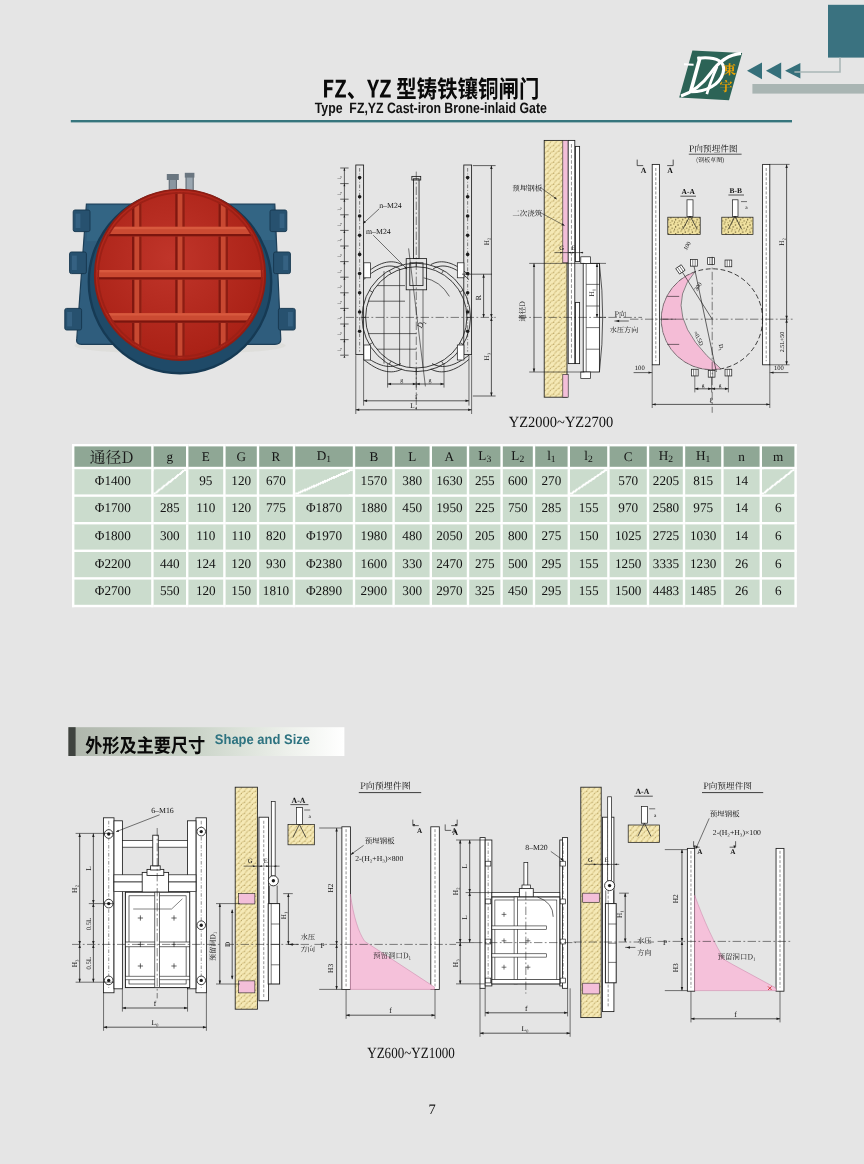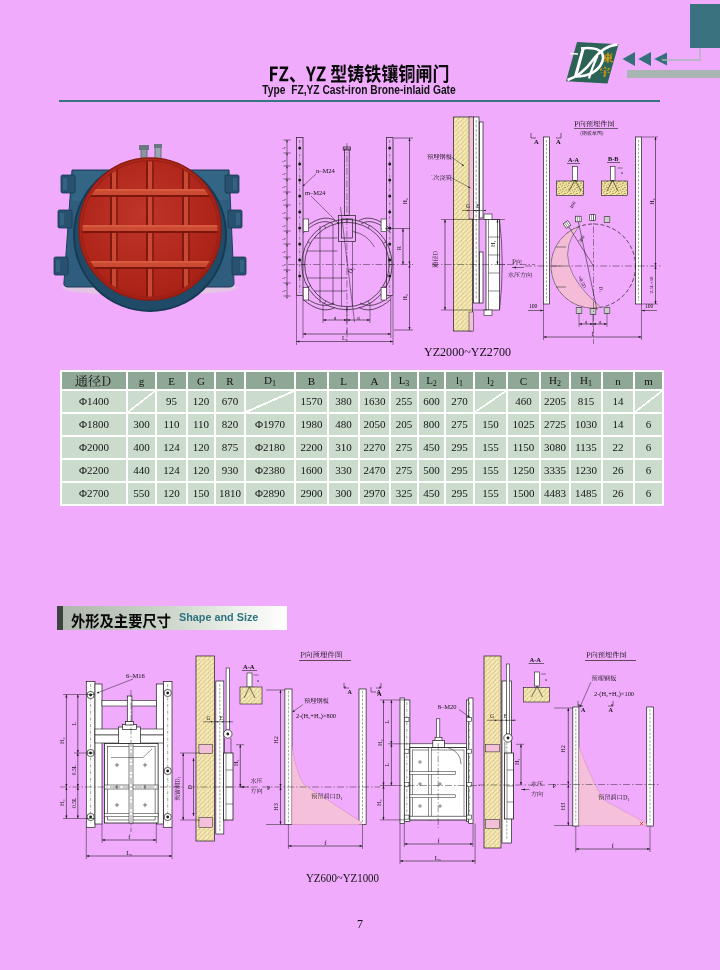--- a/index.html
+++ b/index.html
@@ -1,15 +1,15 @@
 <!DOCTYPE html>
 <html><head><meta charset="utf-8"><style>
 * { margin:0; padding:0; box-sizing:border-box; }
 html,body { background:#fff; width:720px; height:970px; overflow:hidden; }
-#page { position:relative; width:720px; height:970px; background:#f0abfc; overflow:hidden;
+#page { position:relative; width:720px; height:970px; background:#e5e5e5; overflow:hidden;
   font-family:"Liberation Serif", serif; }
 #corner { position:absolute; left:690px; top:4px; width:30px; height:44px; background:#3a7280; }
 #graybar { position:absolute; left:627px; top:70px; width:93px; height:8px; background:#a9b5b3; }
 #subtitle { position:absolute; left:0; top:82.5px; width:718px; text-align:center;
   font-family:"Liberation Sans", sans-serif; font-weight:bold; font-size:12.5px; color:#111;
   transform:scaleX(0.82); }
 #rule { position:absolute; left:59px; top:100px; width:601px; height:1.8px; background:#36757d; }
 #secbar { position:absolute; left:57px; top:606px; width:230px; height:24px;
   background:linear-gradient(90deg,#aeb5ab,#c9d3c7 45%,#eef1ec 80%,#ffffff 100%); }
 #secbarleft { position:absolute; left:57px; top:606px; width:6px; height:24px; background:#3f433f; }
@@ -87,64 +87,64 @@
           <td>120</td>
           <td>670</td>
           <td class="diag"></td>
           <td>1570</td>
           <td>380</td>
           <td>1630</td>
           <td>255</td>
           <td>600</td>
           <td>270</td>
           <td class="diag"></td>
-          <td>460</td>
+          <td>570</td>
           <td>2205</td>
           <td>815</td>
           <td>14</td>
           <td class="diag"></td>
+        </tr>
+        <tr>
+          <td>Φ1700</td>
+          <td>285</td>
+          <td>110</td>
+          <td>120</td>
+          <td>775</td>
+          <td>Φ1870</td>
+          <td>1880</td>
+          <td>450</td>
+          <td>1950</td>
+          <td>225</td>
+          <td>750</td>
+          <td>285</td>
+          <td>155</td>
+          <td>970</td>
+          <td>2580</td>
+          <td>975</td>
+          <td>14</td>
+          <td>6</td>
         </tr>
         <tr>
           <td>Φ1800</td>
           <td>300</td>
           <td>110</td>
           <td>110</td>
           <td>820</td>
           <td>Φ1970</td>
           <td>1980</td>
           <td>480</td>
           <td>2050</td>
           <td>205</td>
           <td>800</td>
           <td>275</td>
           <td>150</td>
           <td>1025</td>
           <td>2725</td>
           <td>1030</td>
           <td>14</td>
-          <td>6</td>
-        </tr>
-        <tr>
-          <td>Φ2000</td>
-          <td>400</td>
-          <td>124</td>
-          <td>120</td>
-          <td>875</td>
-          <td>Φ2180</td>
-          <td>2200</td>
-          <td>310</td>
-          <td>2270</td>
-          <td>275</td>
-          <td>450</td>
-          <td>295</td>
-          <td>155</td>
-          <td>1150</td>
-          <td>3080</td>
-          <td>1135</td>
-          <td>22</td>
           <td>6</td>
         </tr>
         <tr>
           <td>Φ2200</td>
           <td>440</td>
           <td>124</td>
           <td>120</td>
           <td>930</td>
           <td>Φ2380</td>
           <td>1600</td>

